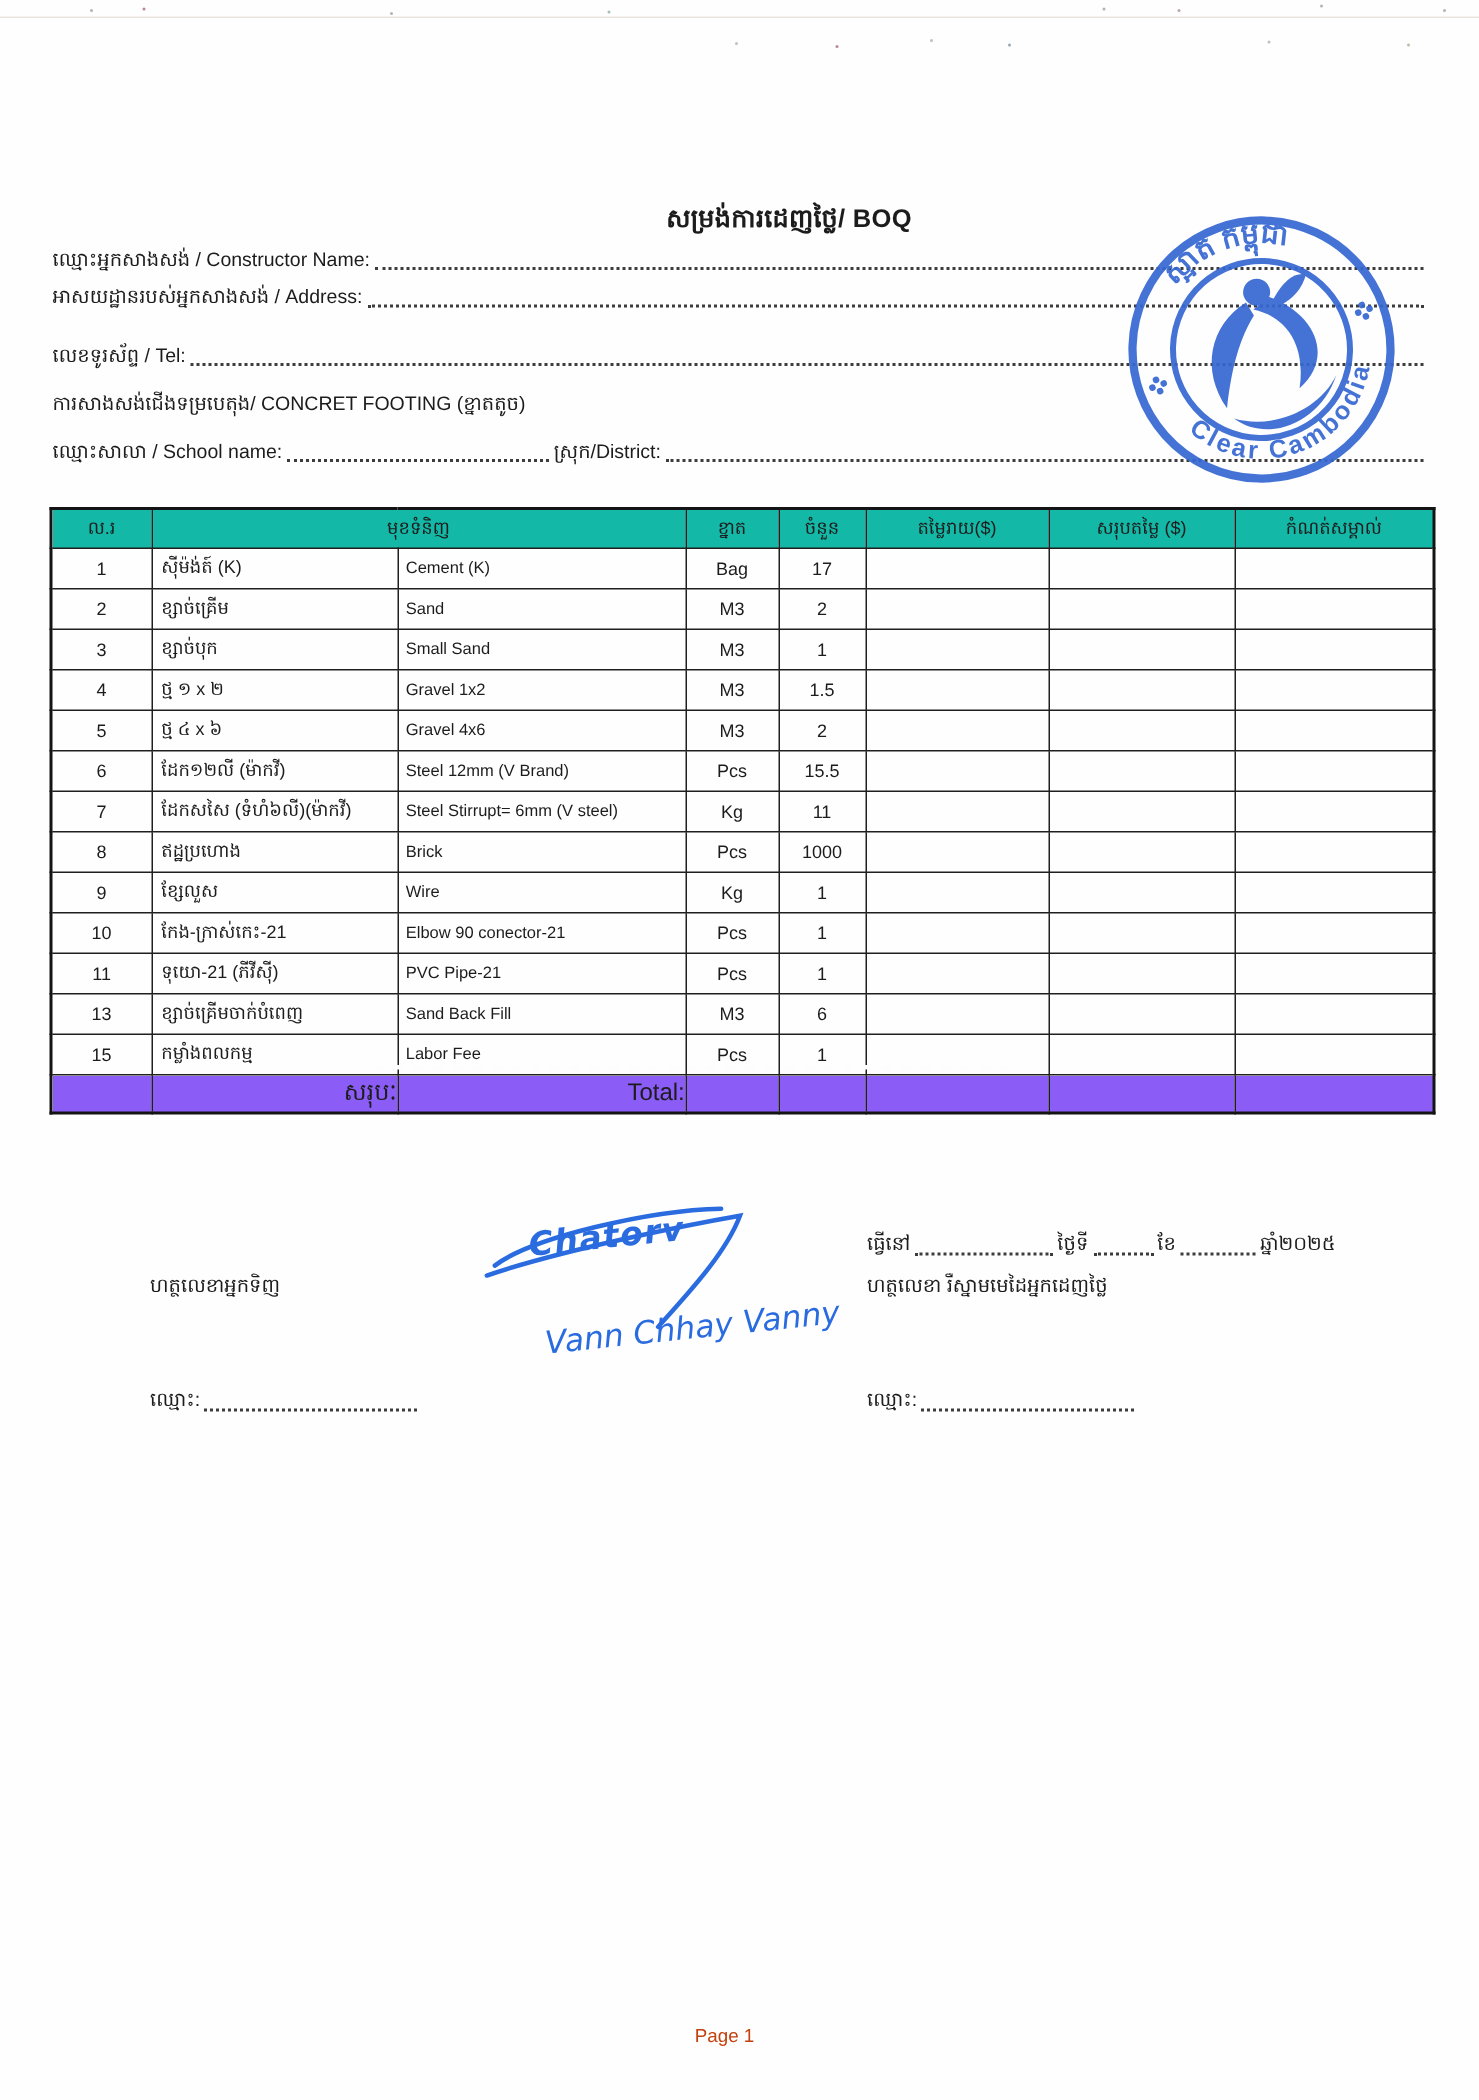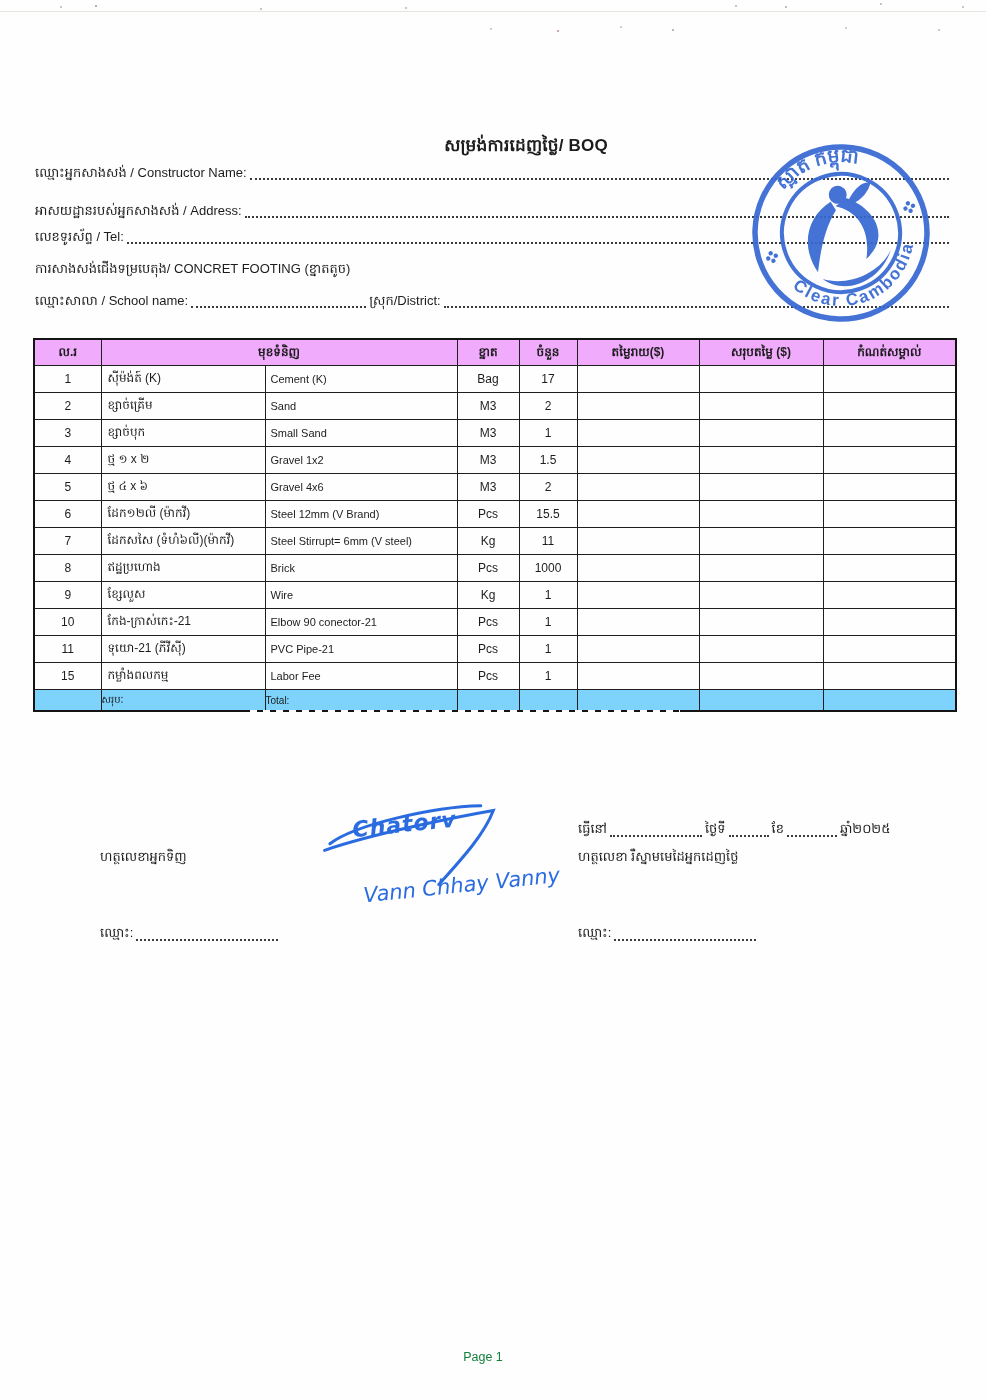--- a/index.html
+++ b/index.html
@@ -22,50 +22,50 @@
 
   
   .stamp{position:absolute;left:748px;top:140px;width:186px;height:186px;z-index:3;opacity:.92;}
 
   
   .boq-table{position:absolute;left:33px;top:338px;border-collapse:collapse;table-layout:fixed;
     width:922px;font-size:12px;z-index:1;}
   .boq-table td,.boq-table th{border:1px solid #1f1f1f;height:26px;overflow:hidden;
     white-space:nowrap;padding:0;}
   .boq-table{border:2px solid #141414;}
-  .boq-table thead th{background:#f0abfc;font-weight:bold;font-size:12px;height:25px;}
-  .boq-table tfoot td{background:#7dd3fc;height:20px;text-align:left;font-size:10px;}
+  .boq-table thead th{background:#14b8a6;font-weight:normal;font-size:12px;height:25px;}
+  .boq-table tfoot td{background:#8b5cf6;height:20px;text-align:right;font-size:16px;}
   .c-no{text-align:center;}
   .c-kh{padding-left:6px !important;text-align:left;}
   .c-en{padding-left:5px !important;text-align:left;font-size:11px;}
   .c-unit,.c-qty{text-align:center;}
   .dash-artifact{position:absolute;left:250px;top:710px;width:430px;height:3px;z-index:2;
     background:repeating-linear-gradient(90deg,#fdfdfd 0 7px,rgba(253,253,253,0) 7px 13px);}
 
   
   .sig-label{position:absolute;font-size:13px;white-space:nowrap;z-index:1;}
   .date-line{position:absolute;left:578px;top:820px;display:flex;align-items:flex-end;
     font-size:13px;white-space:nowrap;z-index:1;}
   .handwriting{position:absolute;left:318px;top:798px;width:250px;height:120px;z-index:2;}
 
   .page-footer{position:absolute;left:0;top:1350px;width:966px;text-align:center;
-    font-size:12.5px;color:#15803d;}
+    font-size:12.5px;color:#c2410c;}
 </style>
 </head>
 <body>
 
 <div class="scan-line"></div>
 
 <div class="doc-title">សម្រង់ការដេញថ្លៃ/ BOQ</div>
 
 <div class="form-line" style="top:163px;">
   <span class="lbl">ឈ្មោះអ្នកសាងសង់ / Constructor Name:</span>
   <span class="dots"></span>
 </div>
-<div class="form-line" style="top:201px;justify-content:center;">
+<div class="form-line" style="top:188px;justify-content:center;">
   <span class="lbl">អាសយដ្ឋានរបស់អ្នកសាងសង់ / Address:</span>
   <span class="dots"></span>
 </div>
 <div class="form-line" style="top:227px;">
   <span class="lbl">លេខទូរស័ព្ទ / Tel:</span>
   <span class="dots"></span>
 </div>
 <div class="form-line" style="top:259px;">
   <span class="lbl">ការសាងសង់ជើងទម្របេតុង/ CONCRET FOOTING (ខ្នាតតូច)</span>
 </div>
@@ -243,20 +243,30 @@
         <td class="c-no">11</td>
         <td class="c-kh">ទុយោ-21 (ភីវីស៊ី)</td>
         <td class="c-en">PVC Pipe-21</td>
         <td class="c-unit">Pcs</td>
         <td class="c-qty">1</td>
         <td class="c-price"></td>
         <td class="c-price"></td>
         <td class="c-remark"></td>
       </tr>
       <tr>
+        <td class="c-no">13</td>
+        <td class="c-kh">ខ្សាច់គ្រើមចាក់បំពេញ</td>
+        <td class="c-en">Sand Back Fill</td>
+        <td class="c-unit">M3</td>
+        <td class="c-qty">6</td>
+        <td class="c-price"></td>
+        <td class="c-price"></td>
+        <td class="c-remark"></td>
+      </tr>
+      <tr>
         <td class="c-no">15</td>
         <td class="c-kh">កម្លាំងពលកម្ម</td>
         <td class="c-en">Labor Fee</td>
         <td class="c-unit">Pcs</td>
         <td class="c-qty">1</td>
         <td class="c-price"></td>
         <td class="c-price"></td>
         <td class="c-remark"></td>
       </tr>
     </tbody>

